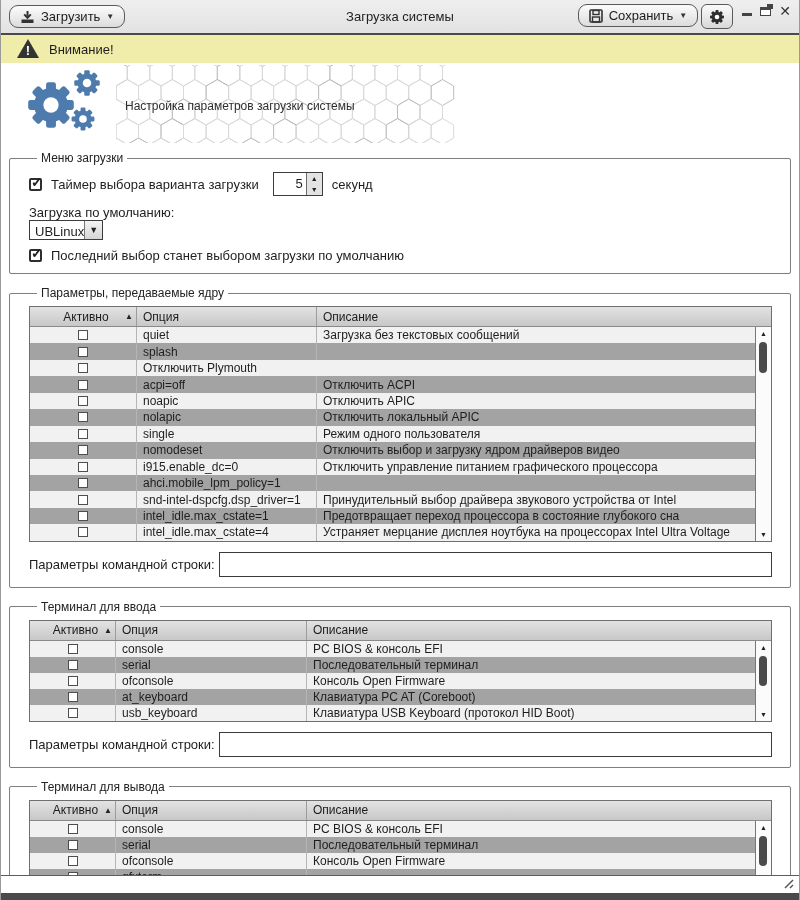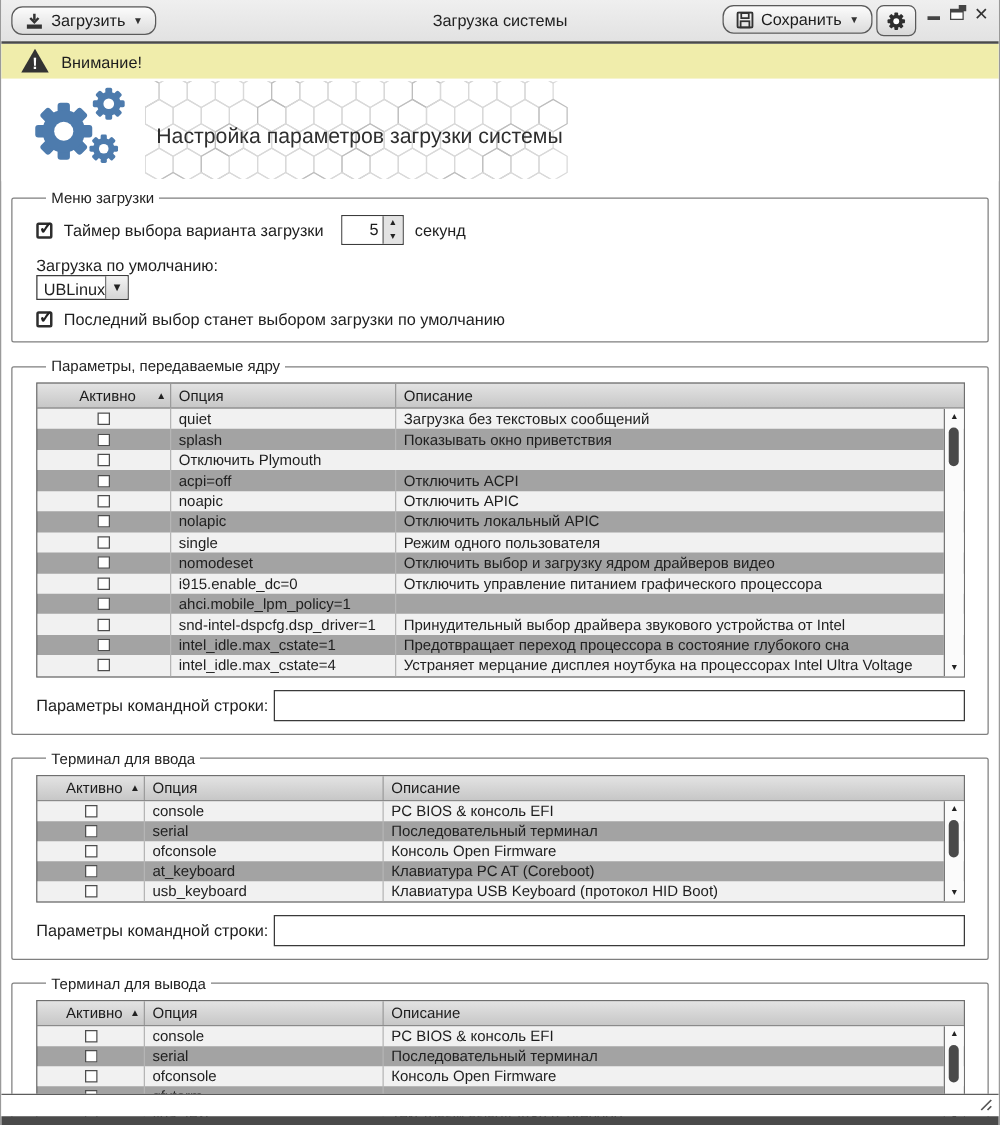--- a/index.html
+++ b/index.html
@@ -39,21 +39,21 @@
   .caret { font-size: 8px; color: #333; }
   
   .warnbar {
     height: 28px; background: #f0edab; display: flex; align-items: center;
     gap: 9px; padding-left: 15px; font-size: 13px; color: #1d1d1d;
   }
   
   .banner { height: 82px; position: relative; background: #fff; }
   #hex-svg { position: absolute; left: 115px; top: 2px; overflow: hidden; }
   #gears-svg { position: absolute; left: 20px; top: 8px; overflow: visible; }
-  .banner-title { position: absolute; left: 124px; top: 36px; font-size: 17px; color: #2e2e2e; }
+  .banner-title { position: absolute; left: 124px; top: 36px; font-size: 12px; color: #2e2e2e; }
   
   fieldset {
     margin: 6px 8px 0 8px; border: 1px solid #7f7f7f; border-radius: 2px;
     padding: 2px 18px 10px 19px; background: #fff;
   }
   fieldset.gap { margin-top: 12px; }
   legend { font-size: 12px; color: #222; padding: 0 4px; margin-left: 8px; }
   
   .bm-row { display: flex; align-items: center; margin-top: 8px; font-size: 13px; }
   .bm-row.first { margin-top: 5px; }
@@ -345,21 +345,20 @@
             <span class="cb"></span>
           </div>
           <div class="cell c-opt">quiet</div>
           <div class="cell c-desc">Загрузка без текстовых сообщений</div>
         </div>
         <div class="trow">
           <div class="cell c-active">
             <span class="cb"></span>
           </div>
           <div class="cell c-opt">splash</div>
-          <div class="cell c-desc">Показывать окно приветствия</div>
         </div>
         <div class="trow alt">
           <div class="cell c-active">
             <span class="cb"></span>
           </div>
           <div class="cell c-desc">Отключить Plymouth</div>
         </div>
         <div class="trow">
           <div class="cell c-active">
             <span class="cb"></span>

